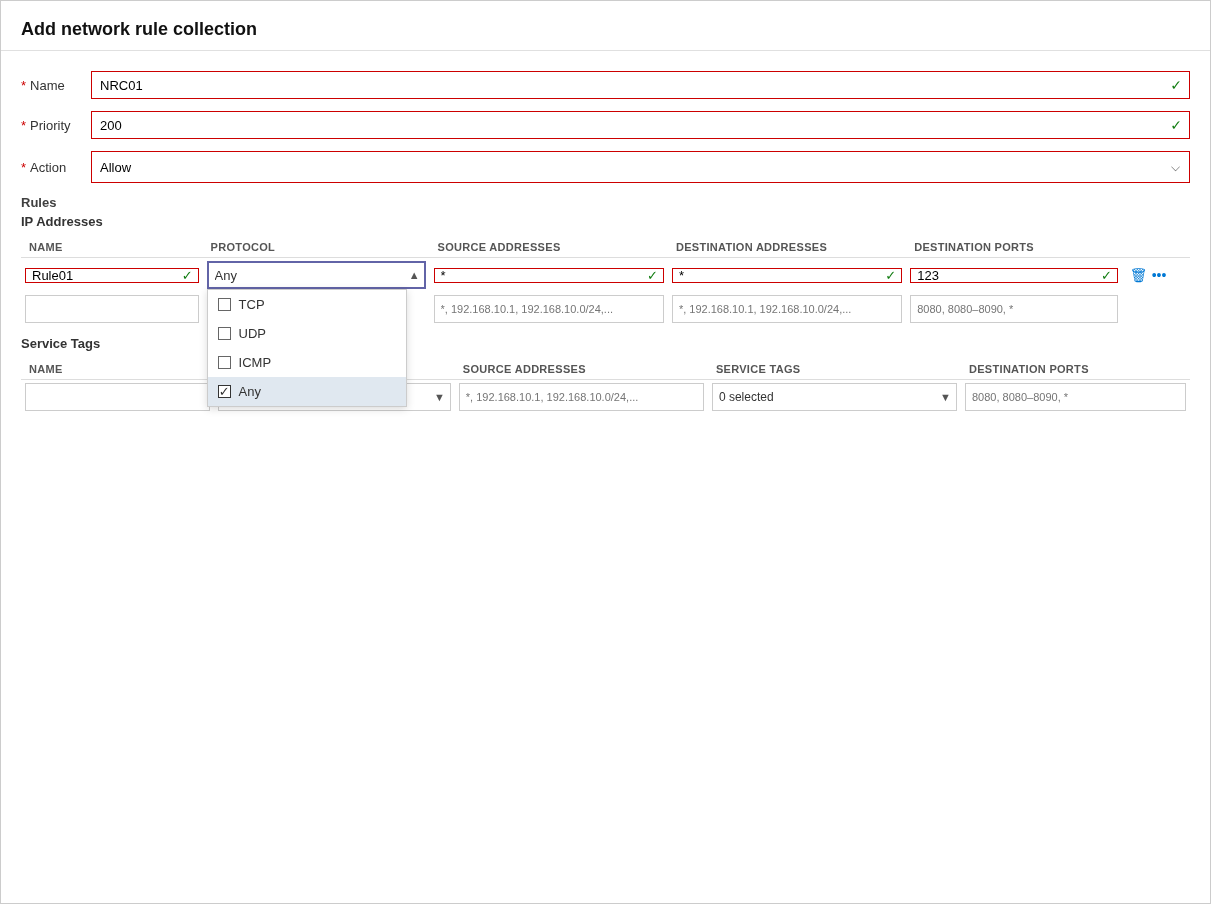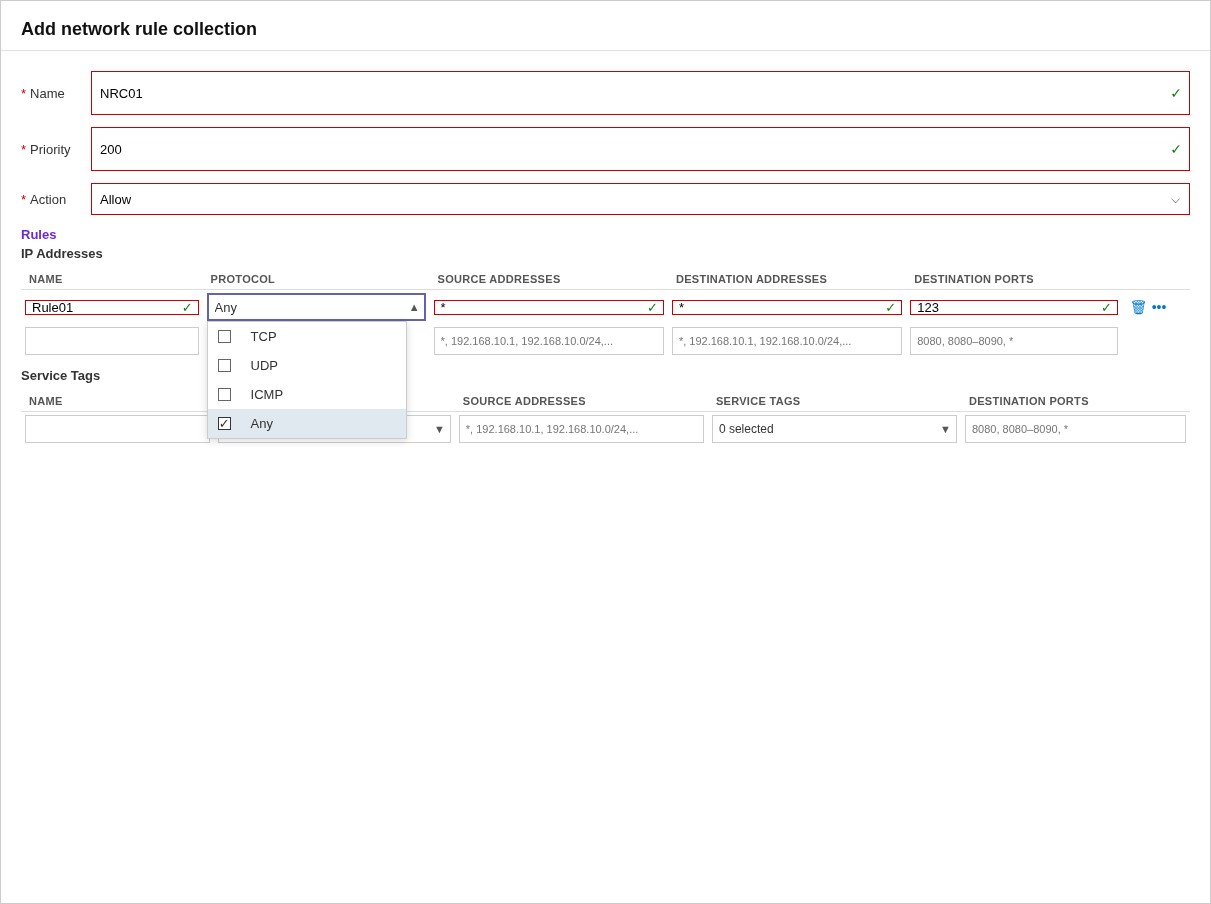--- a/index.html
+++ b/index.html
@@ -44,21 +44,21 @@
     }
     .required-star {
       color: #c00;
     }
     .form-input-wrap {
       flex: 1;
       position: relative;
     }
     .form-input {
       width: 100%;
-      height: 44px;
+      height: 28px;
       border: 1.5px solid #c00;
       padding: 4px 30px 4px 8px;
       font-size: 13px;
       outline: none;
     }
     .form-input-check {
       position: absolute;
       right: 8px;
       top: 50%;
       transform: translateY(-50%);
@@ -85,21 +85,21 @@
       top: 50%;
       transform: translateY(-50%);
       font-size: 12px;
       pointer-events: none;
       color: #555;
     }
     .section-label {
       font-size: 13px;
       font-weight: 600;
       margin: 8px 0 2px 0;
-      color: #6d28d9;
+      color: #404040;
     }
     .subsection-label {
       font-size: 13px;
       font-weight: 600;
       margin: 4px 0 8px 0;
       color: #333;
     }
     .rules-table {
       width: 100%;
       border-collapse: collapse;
@@ -181,21 +181,21 @@
       box-shadow: 0 2px 8px rgba(0,0,0,0.15);
       z-index: 100;
     }
     .dropdown-item {
       display: flex;
       align-items: center;
       padding: 7px 10px;
       cursor: pointer;
       font-size: 13px;
       color: #333;
-      gap: 20px;
+      gap: 8px;
     }
     .dropdown-item.selected {
       background: #e0e8f0;
     }
     .dropdown-checkbox {
       width: 13px;
       height: 13px;
       border: 1px solid #666;
       display: inline-flex;
       align-items: center;

